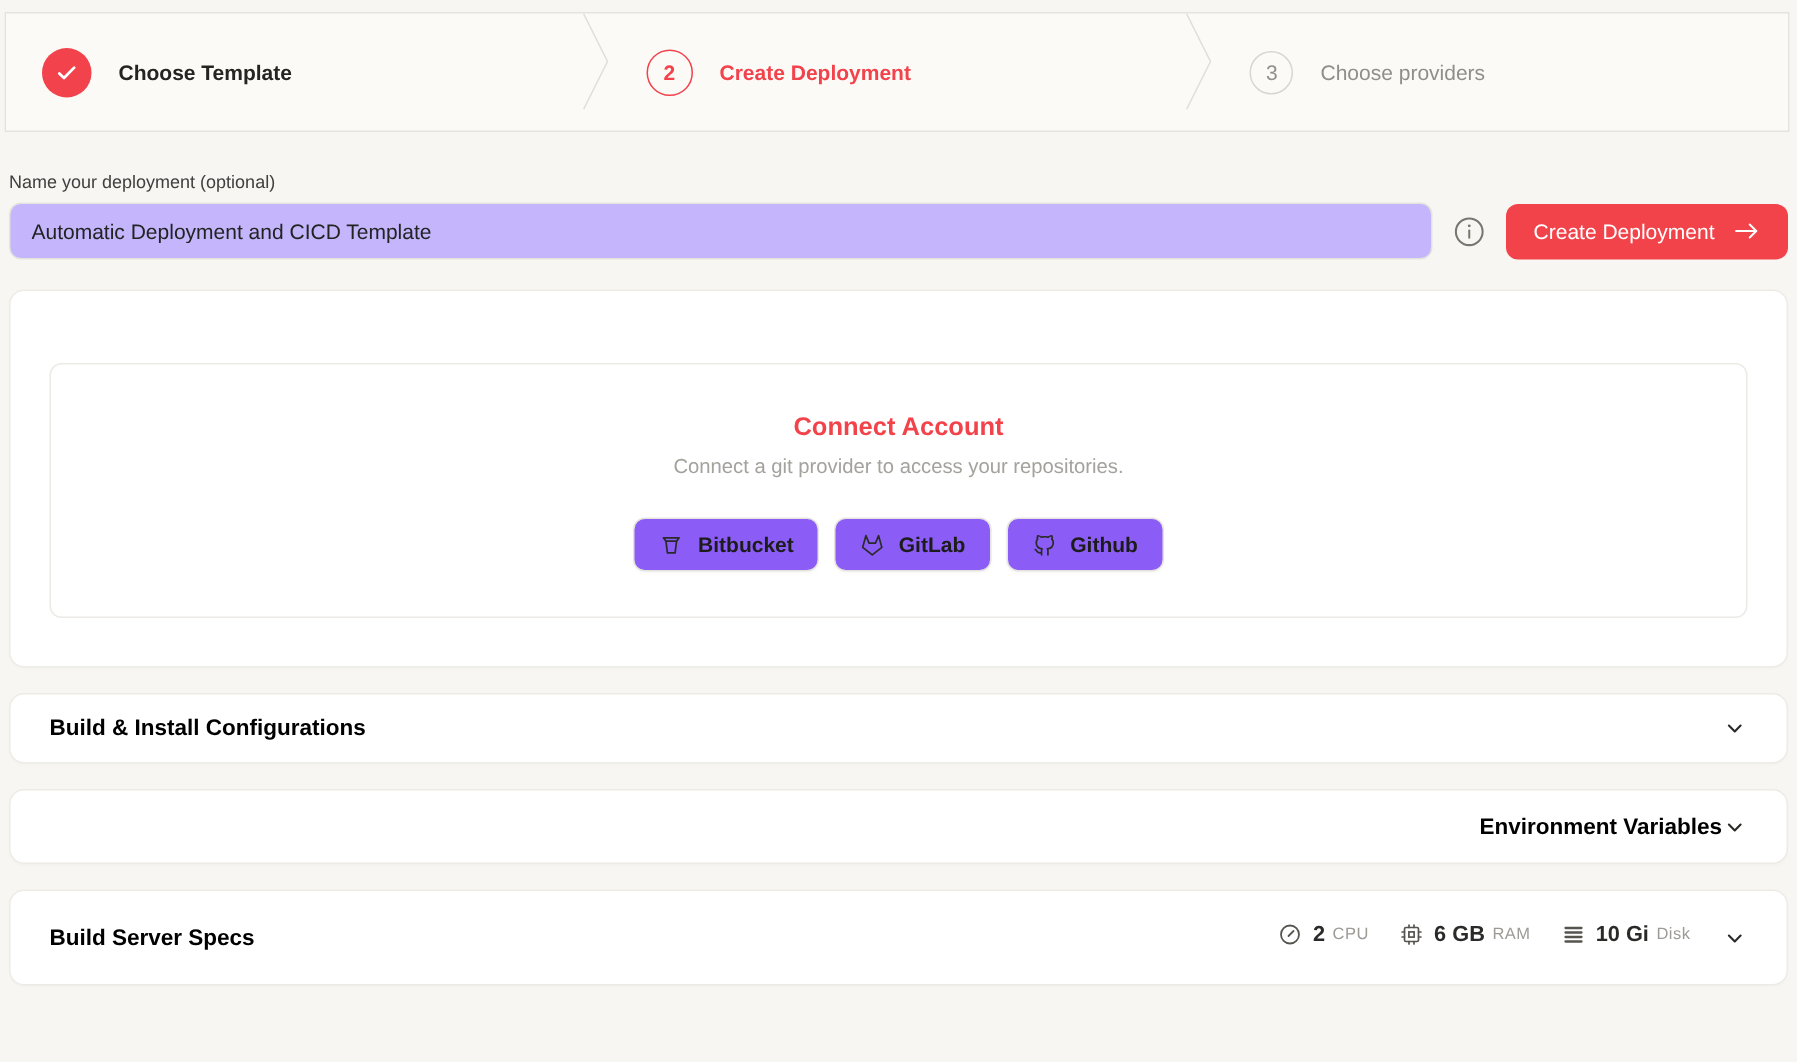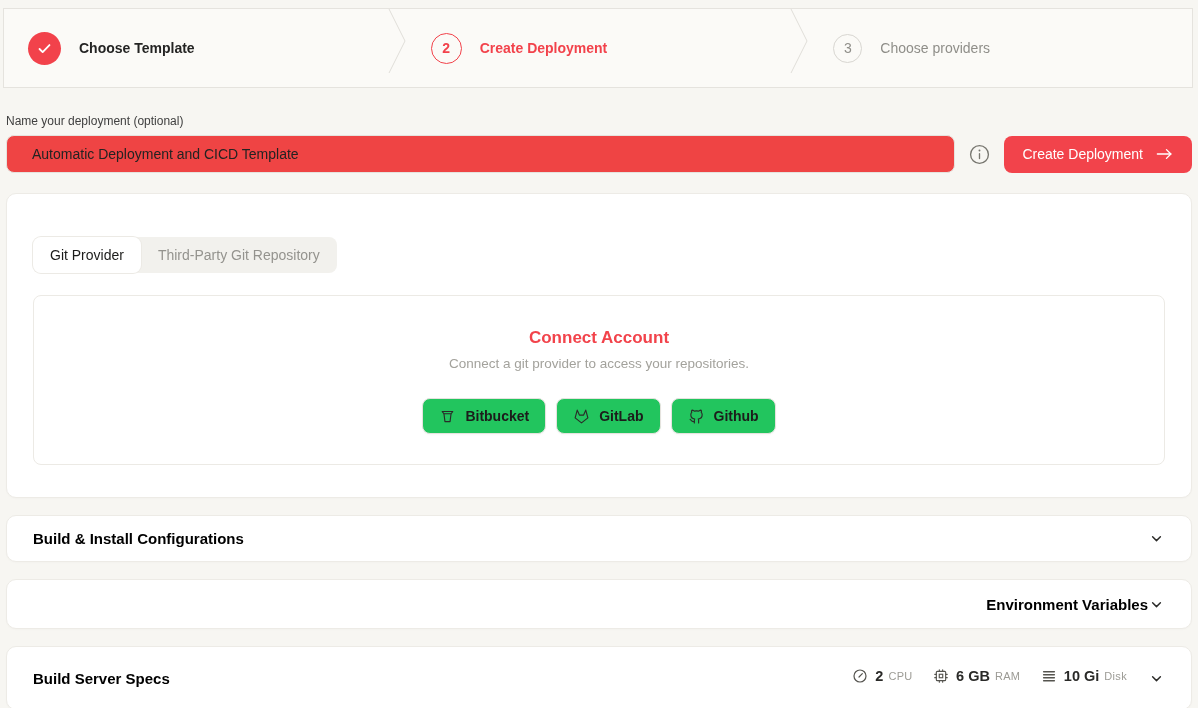--- a/index.html
+++ b/index.html
@@ -54,24 +54,24 @@
     color: #404040;
   }
   .name-row {
     margin: 7px 6px 0;
     display: flex;
     align-items: center;
   }
   .name-input {
     flex: 1;
     height: 38px;
-    background: #ef4444;
+    background: #c4b5fd;
     border: 1px solid #e5e3de;
     border-radius: 8px;
-    padding: 0 25px;
+    padding: 0 14px;
     font-family: "Liberation Sans", sans-serif;
     font-size: 14px;
     color: #232322;
     outline: none;
   }
   .info-btn {
     margin: 0 13px;
     width: 23px; height: 23px;
     color: #77766f;
     background: transparent;
@@ -136,21 +136,21 @@
     text-align: center;
   }
   .connect-title { font-size: 17px; font-weight: 700; color: #f2434b; }
   .connect-sub { margin-top: 8px; font-size: 13.5px; color: #a3a29c; }
   .providers { margin-top: 27px; display: flex; justify-content: center; gap: 10px; }
   .provider-btn {
     height: 36px;
     display: inline-flex;
     align-items: center;
     gap: 9px;
-    background: #22c55e;
+    background: #8b5cf6;
     border: 1px solid #e5e3de;
     border-radius: 8px;
     padding: 0 16px;
     font-family: "Liberation Sans", sans-serif;
     font-size: 14px;
     font-weight: 600;
     color: #1c1c1b;
     cursor: pointer;
     box-shadow: 0 1px 2px rgba(0,0,0,0.03);
   }
@@ -219,24 +219,20 @@
     <span>Create Deployment</span>
     <svg width="19" height="16" viewBox="0 0 24 20" fill="none" stroke="#ffffff" stroke-width="1.7" stroke-linecap="round" stroke-linejoin="round">
         <path d="M3 10h17"></path>
         <path d="M14.5 4.5L20 10l-5.5 5.5"></path>
       </svg>
   </button>
 </div>
 
 <section class="card import-card">
 
-  <div class="tabs">
-    <button class="tab active">Git Provider</button>
-    <button class="tab inactive">Third-Party Git Repository</button>
-  </div>
 
   <div class="connect-box">
     <div class="connect-title">Connect Account</div>
     <div class="connect-sub">Connect a git provider to access your repositories.</div>
     <div class="providers">
       <button class="provider-btn">
         <svg width="17" height="17" viewBox="0 0 24 24" fill="none" stroke="currentColor" stroke-width="1.6" stroke-linejoin="round">
             <path d="M4.6 5h14.8l-2.4 3.1H7z"></path>
             <path d="M7 8.1l1.4 11.1h7.2L17 8.1"></path>
           </svg>

